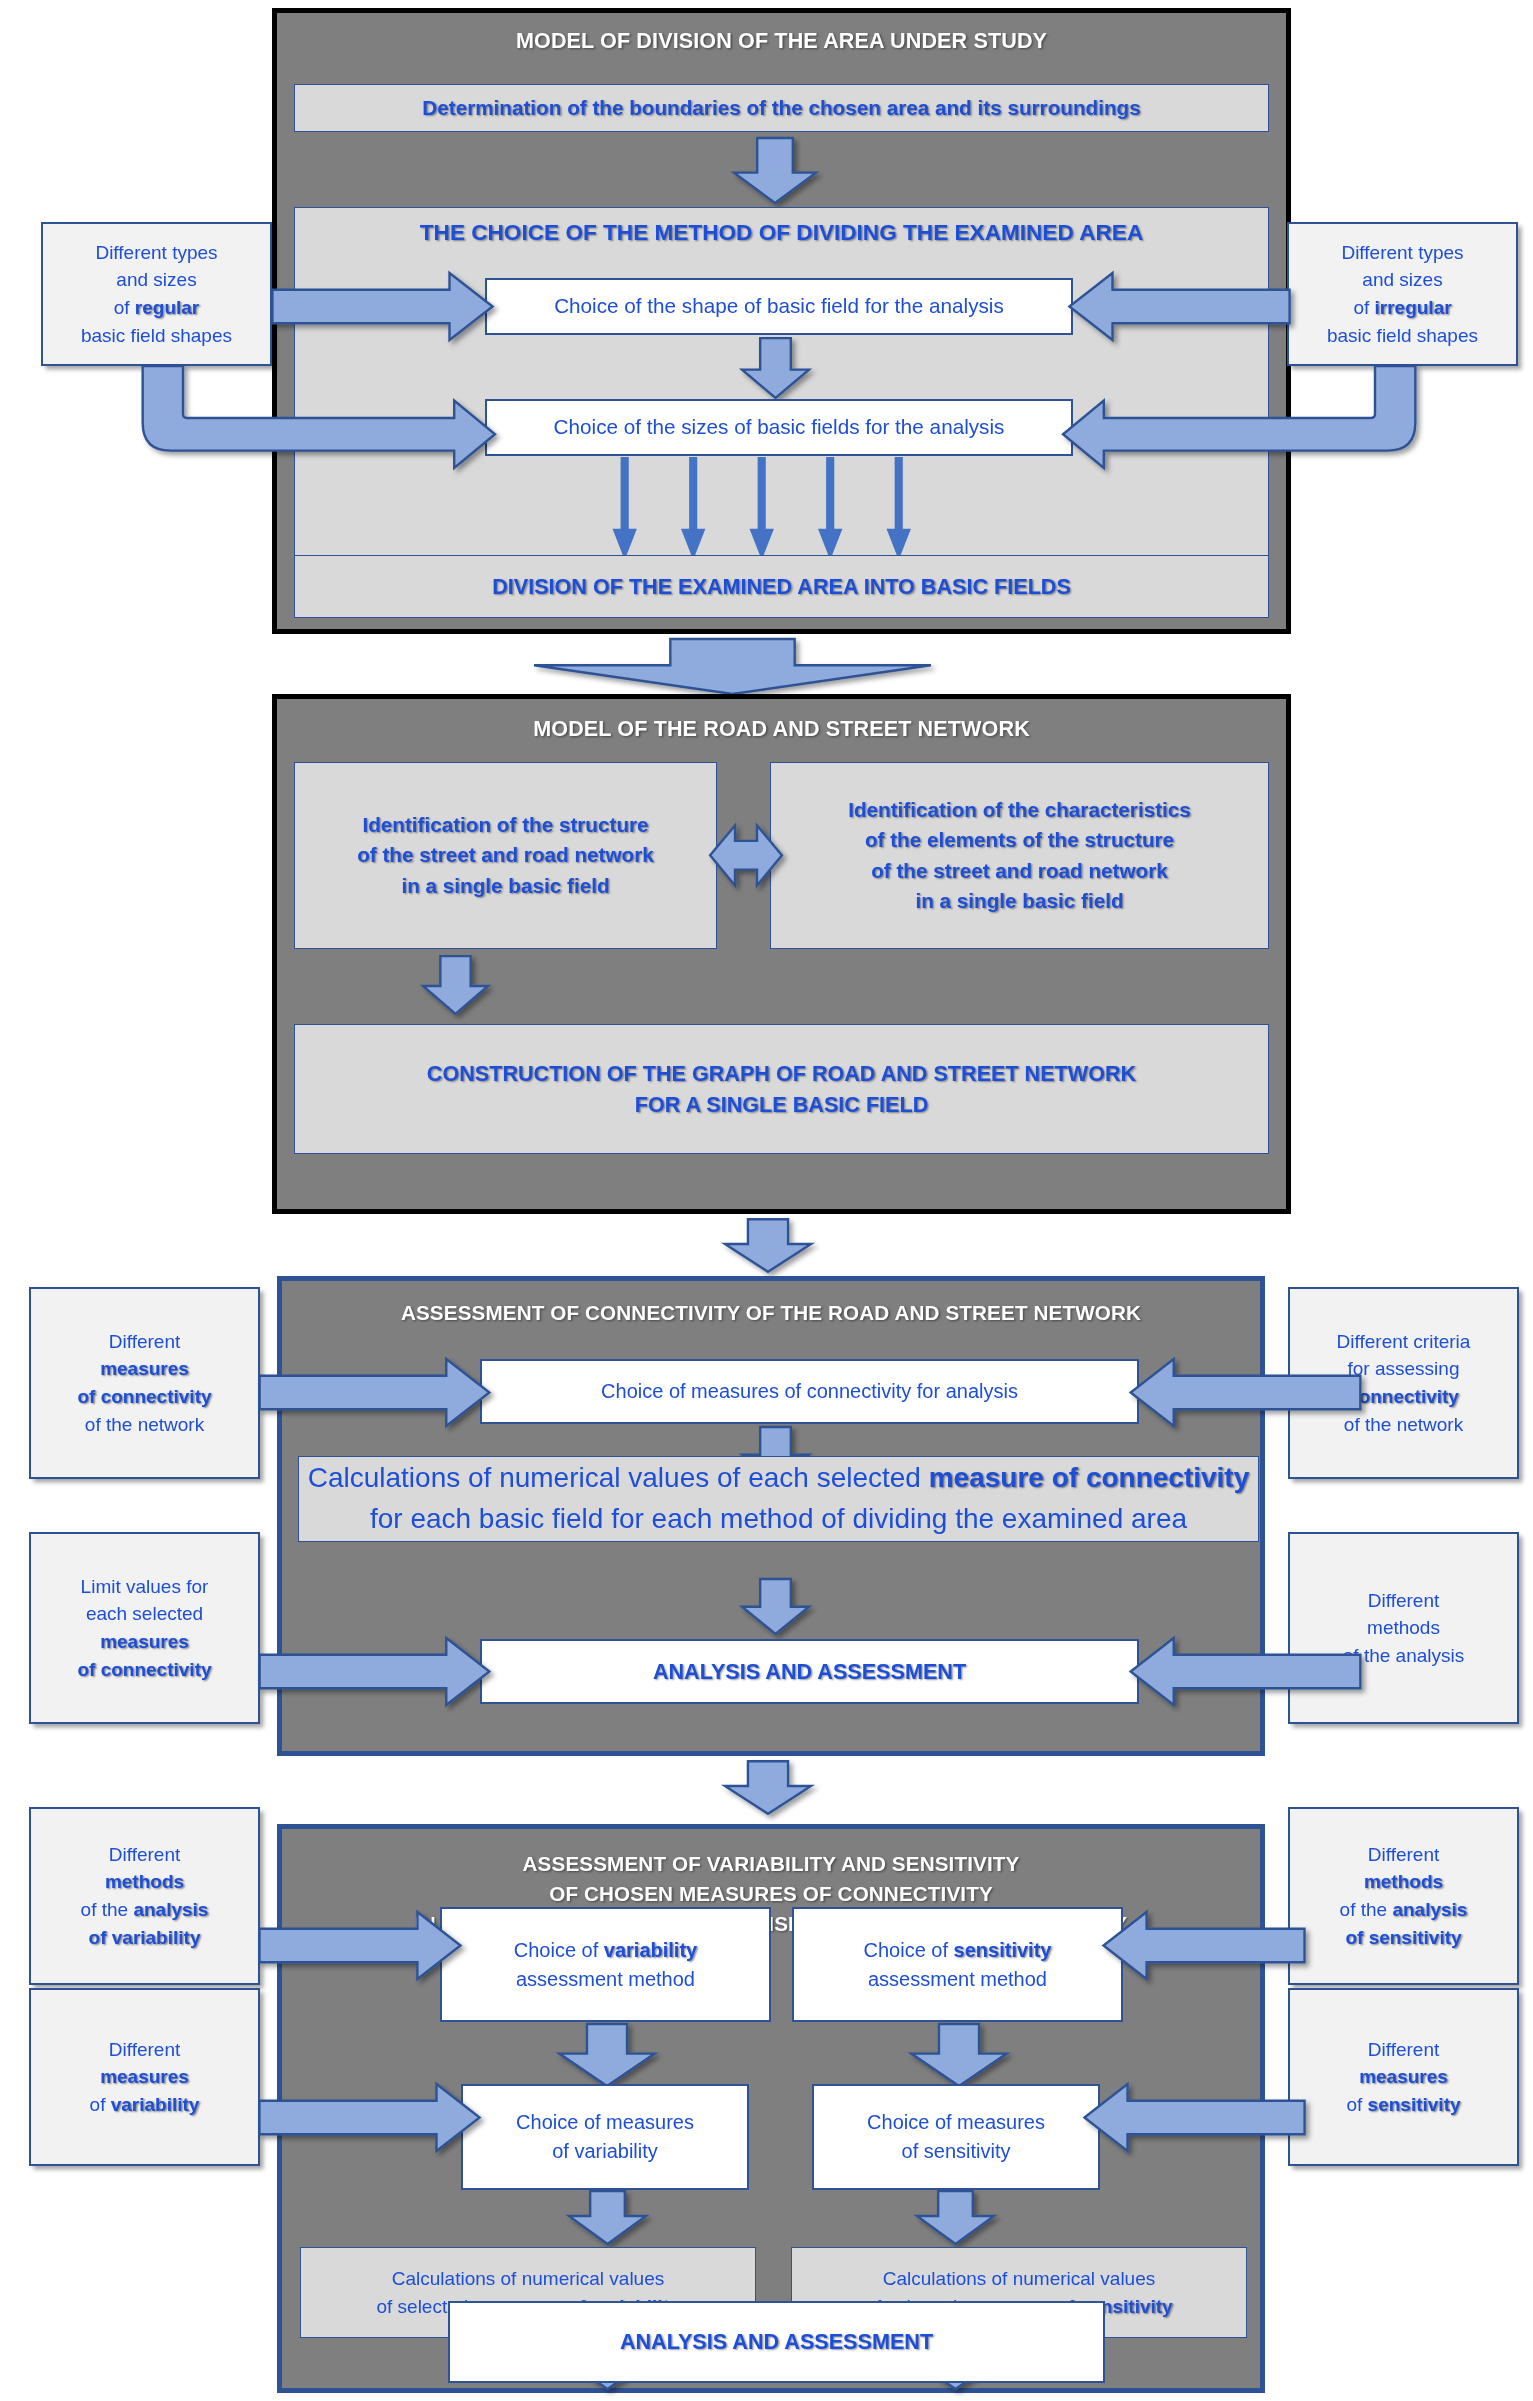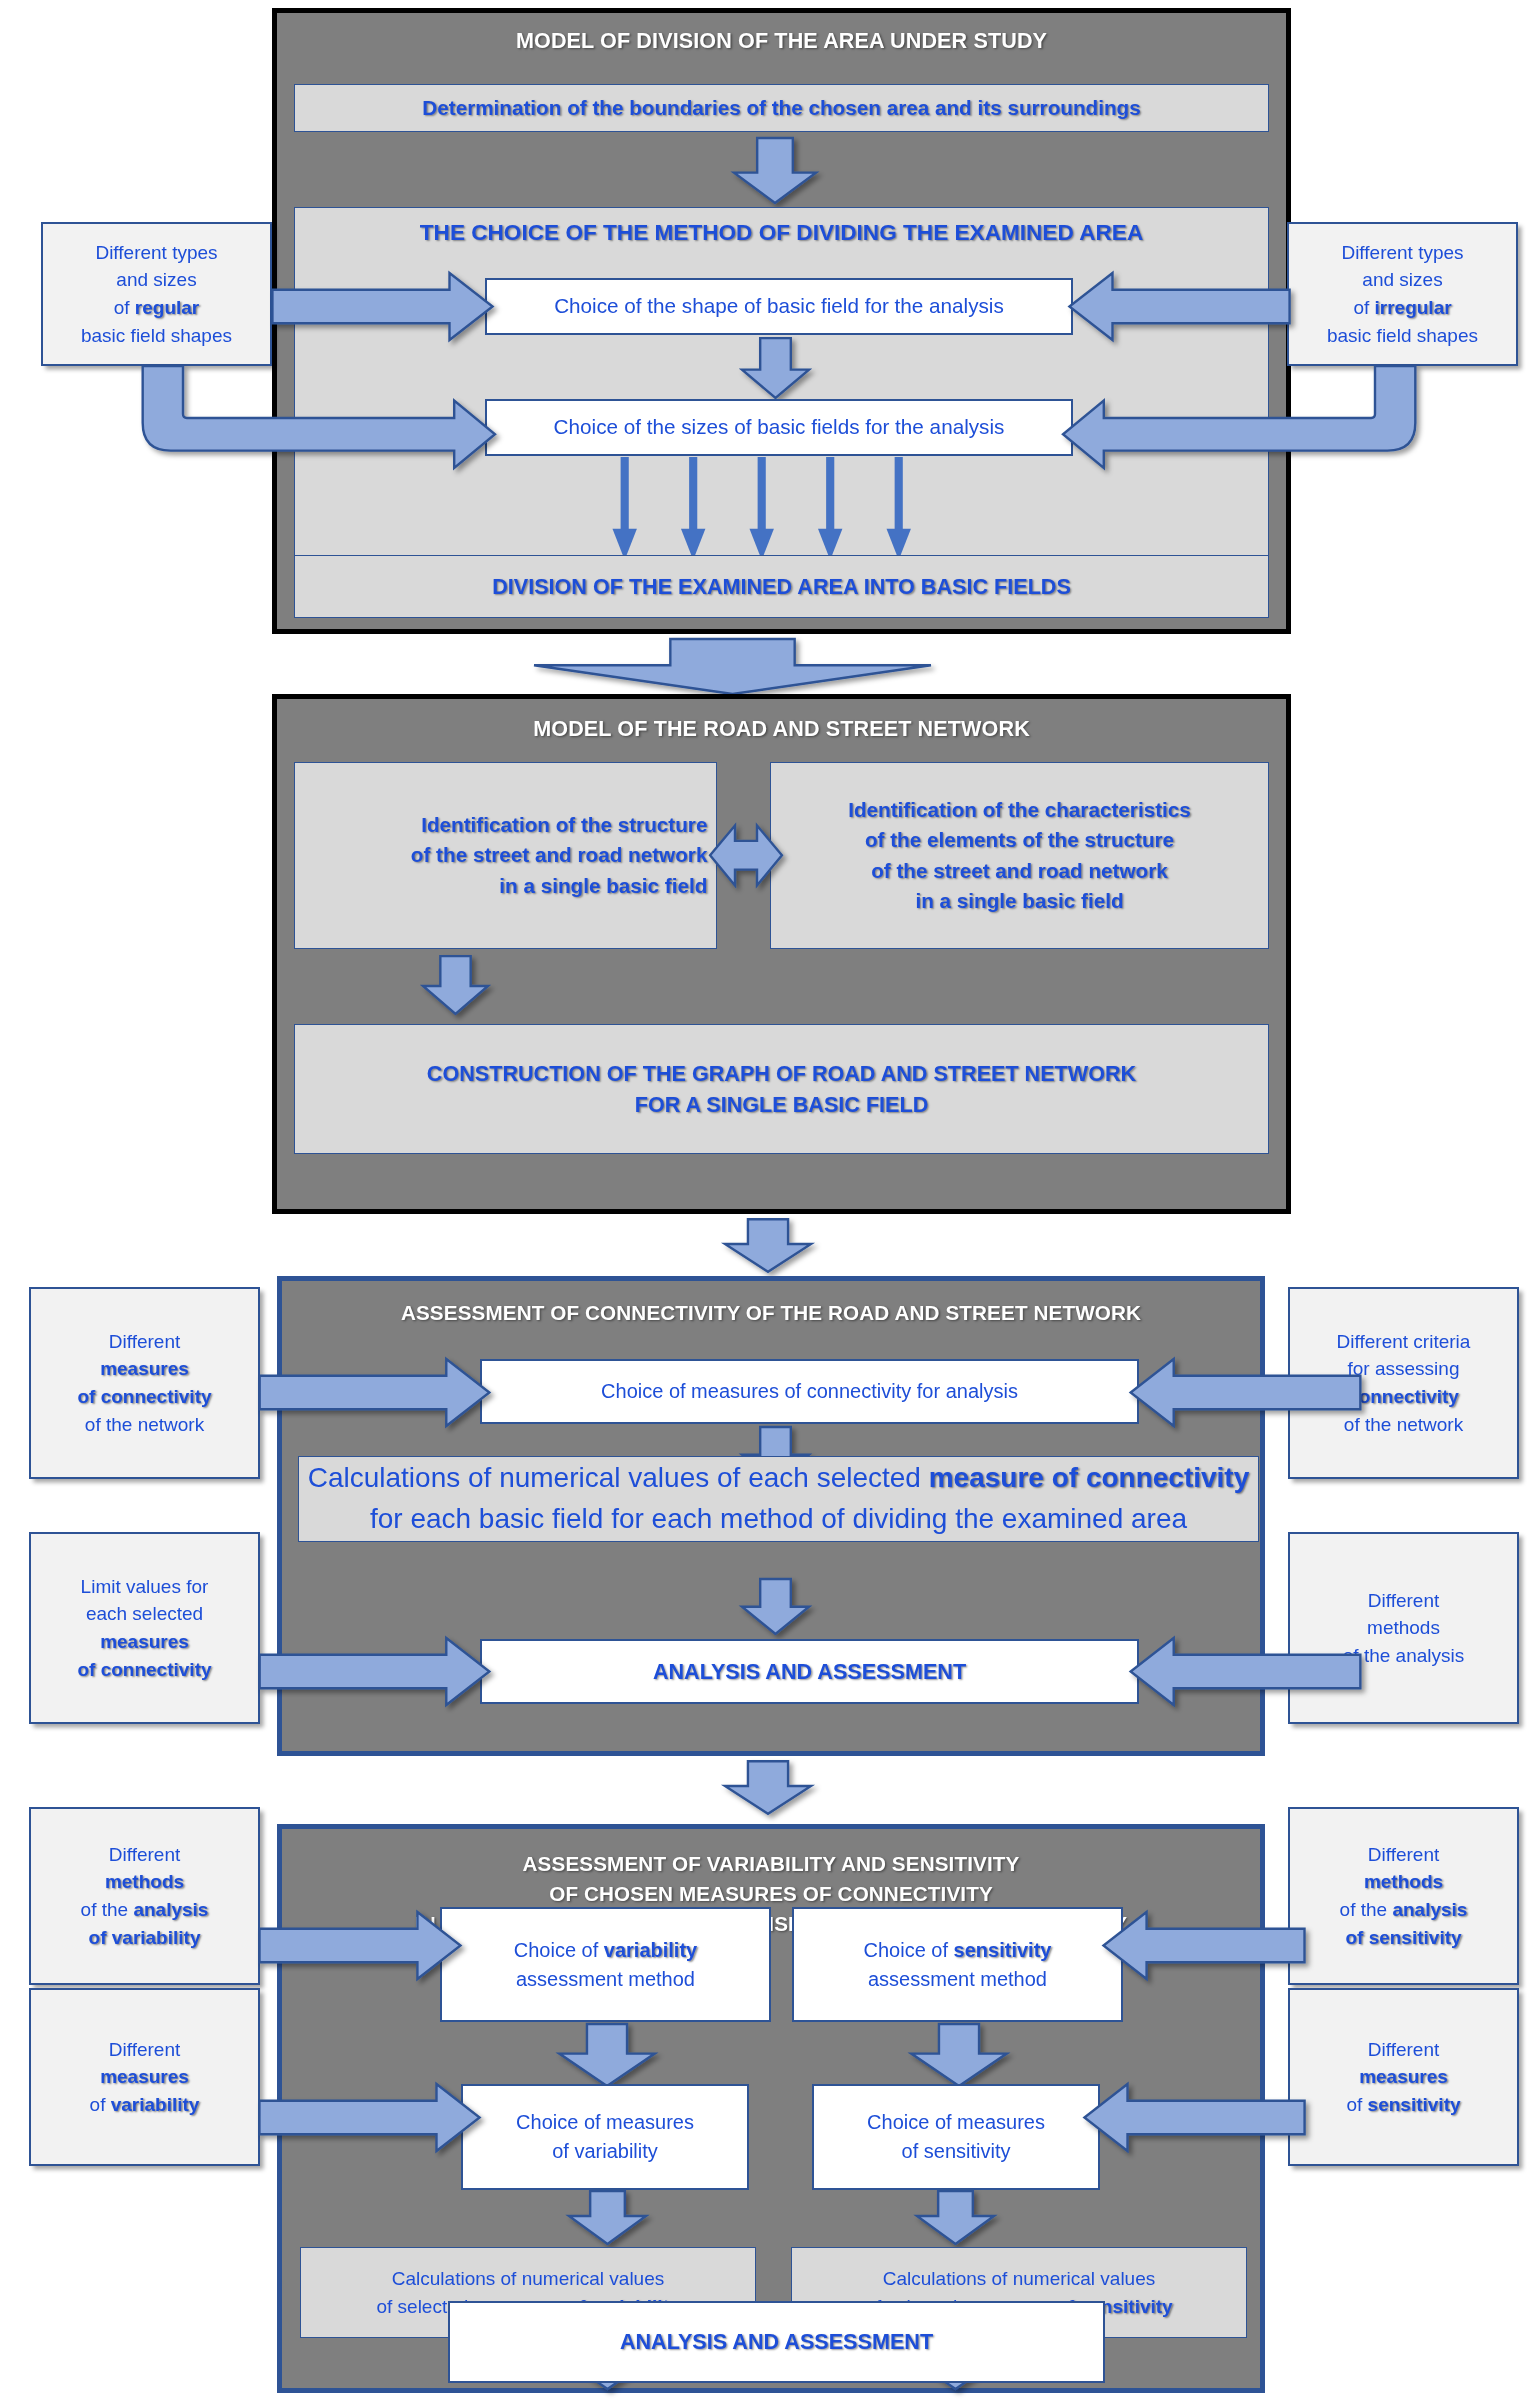--- a/index.html
+++ b/index.html
@@ -178,21 +178,21 @@
     <svg width="399" height="55" viewBox="0 0 830 115">
       <polygon points="285,0 545,0 545,55 830,55 415,115 0,55 285,55" fill="#8FAADC" stroke="#2E5395" stroke-width="5" filter="url(#shp)"></polygon>
     </svg>
   </div>
 
   <div class="panel black-edge" style="left:272px;top:694px;width:1019px;height:520px;">
   </div>
 
   <div class="panel-title" style="left:272px;top:713px;width:1019px;font-size:21.6px;">MODEL OF THE ROAD AND STREET NETWORK</div>
 
-  <div class="box gray bold" style="left:294px;top:762px;width:423px;height:187px;font-size:20.7px;text-align:right;">
+  <div class="box gray bold" style="left:294px;top:762px;width:423px;height:187px;font-size:20.7px;">
     <span class="t shadowtext">Identification of the structure<br>of the street and road network<br>in a single basic field</span>
   </div>
 
   <div class="box gray bold" style="left:770px;top:762px;width:499px;height:187px;font-size:20.7px;">
     <span class="t shadowtext">Identification of the characteristics<br>of the elements of the structure<br>of the street and road network<br>in a single basic field</span>
   </div>
 
   <div class="arrow" style="left:710px;top:816px;">
     <svg width="72" height="79" viewBox="0 0 150 165">
       <polygon points="0,82 52,20 52,52 98,52 98,20 150,82 98,145 98,112 52,112 52,145" fill="#8FAADC" stroke="#2E5395" stroke-width="5" filter="url(#shp)"></polygon>

